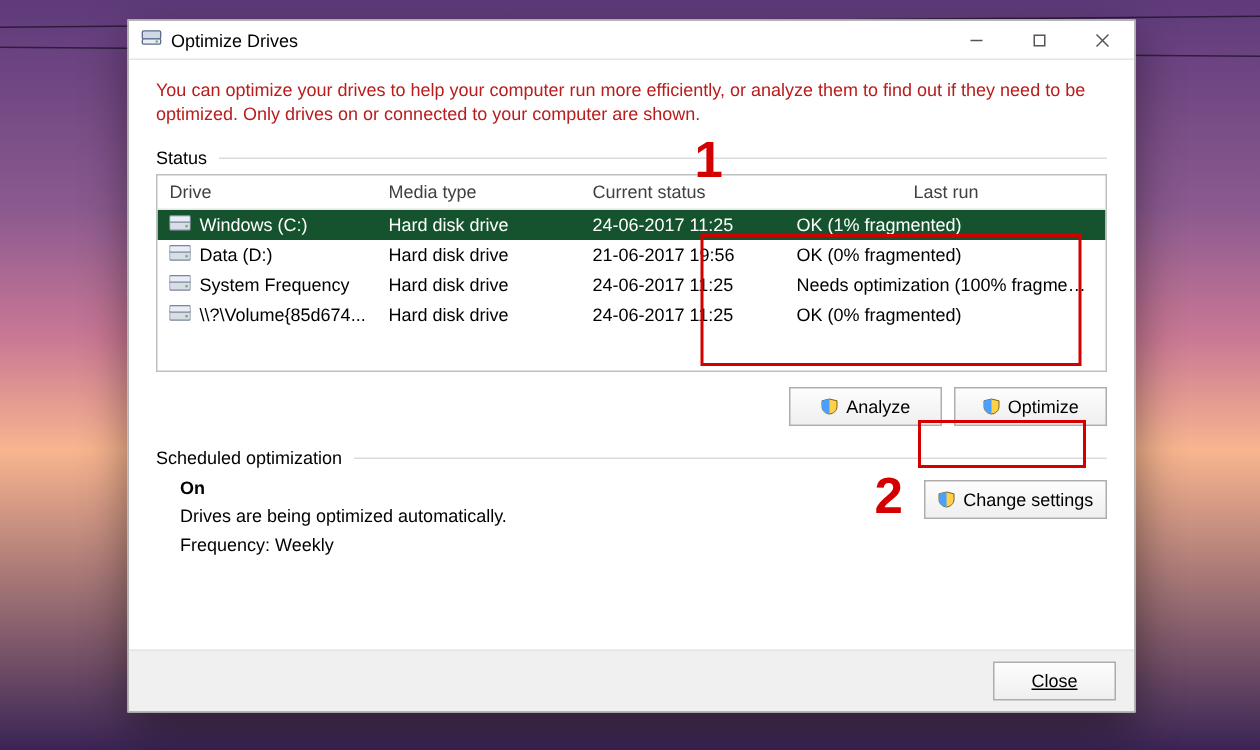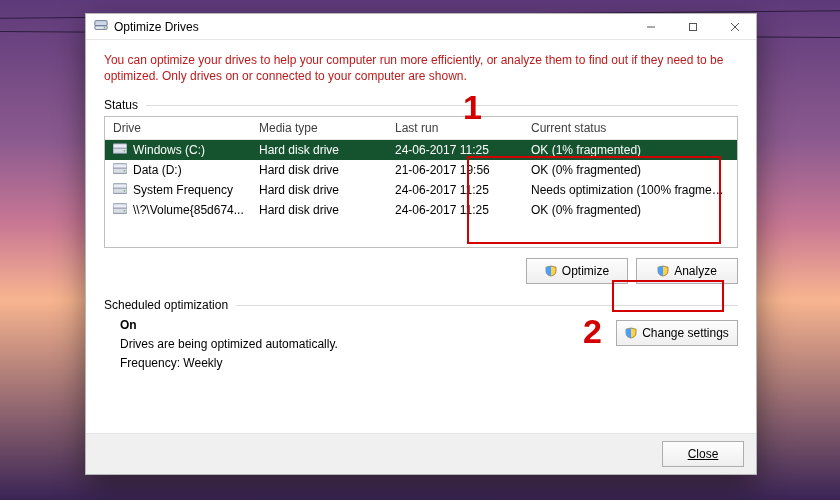--- a/index.html
+++ b/index.html
@@ -176,22 +176,22 @@
 
     <div class="group-lbl">
       <span>Status</span>
       <span class="line"></span>
     </div>
 
     <div class="listbox">
       <div class="lv-head">
         <div class="col c1">Drive</div>
         <div class="col c2">Media type</div>
+        <div class="col c4">Current status</div>
         <div class="col c3">Last run</div>
-        <div class="col c4">Current status</div>
       </div>
       <div id="rows">
           <div class="lv-row selected">
             <div class="col c1">
               <span class="drive-icon"><svg width="14" height="12" viewBox="0 0 16 12">
                   <rect x="0" y="4" width="16" height="7" rx="1" fill="#d8dde6" stroke="#7a8599"></rect>
                   <rect x="0" y="0" width="16" height="5" rx="1" fill="#e9edf5" stroke="#7a8599"></rect>
                   <circle cx="13" cy="8" r="1" fill="#6fb96f"></circle>
                 </svg></span>
               <span>Windows (C:)</span>
@@ -243,30 +243,30 @@
     </div>
 
     <div class="btn-row">
       <div class="btn">
         <span class="shield-icon">
             <svg width="12" height="12" viewBox="0 0 12 12">
               <path d="M6 1 L11 2.2 V6 C11 8.8 8.6 10.8 6 11 C3.4 10.8 1 8.8 1 6 V2.2 Z" fill="#ffd04a" stroke="#6b5200" stroke-width=".6"></path>
               <path d="M6 1 L6 11 C3.4 10.8 1 8.8 1 6 V2.2 Z" fill="#4aa0ff"></path>
             </svg>
           </span>
-        <span>Optimize</span>
+        <span>Analyze</span>
       </div>
       <div class="btn">
         <span class="shield-icon">
             <svg width="12" height="12" viewBox="0 0 12 12">
               <path d="M6 1 L11 2.2 V6 C11 8.8 8.6 10.8 6 11 C3.4 10.8 1 8.8 1 6 V2.2 Z" fill="#ffd04a" stroke="#6b5200" stroke-width=".6"></path>
               <path d="M6 1 L6 11 C3.4 10.8 1 8.8 1 6 V2.2 Z" fill="#4aa0ff"></path>
             </svg>
           </span>
-        <span>Analyze</span>
+        <span>Optimize</span>
       </div>
     </div>
 
     <div class="group-lbl">
       <span>Scheduled optimization</span>
       <span class="line"></span>
     </div>
 
     <div style="display:flex;">
       <div class="sched" style="flex:1;">

